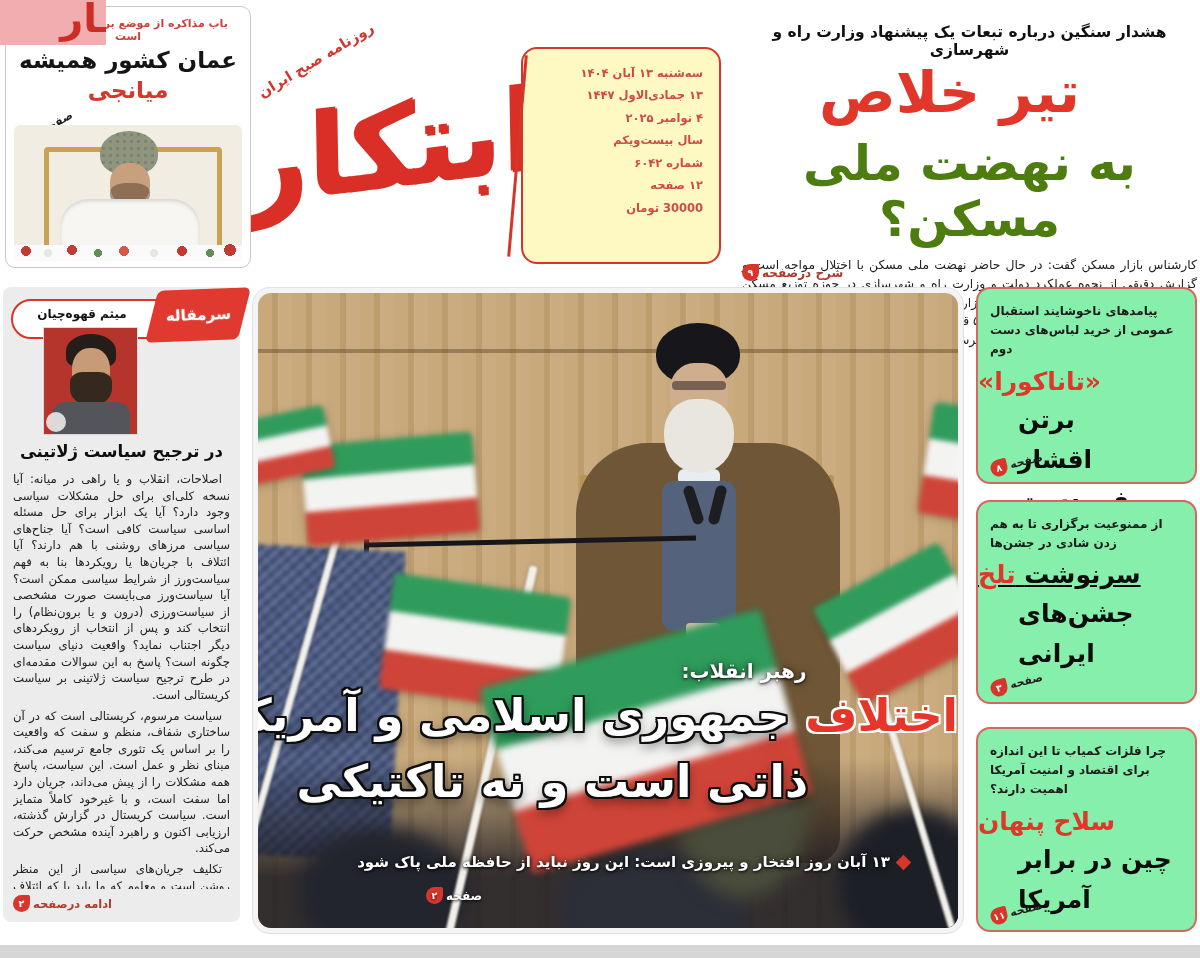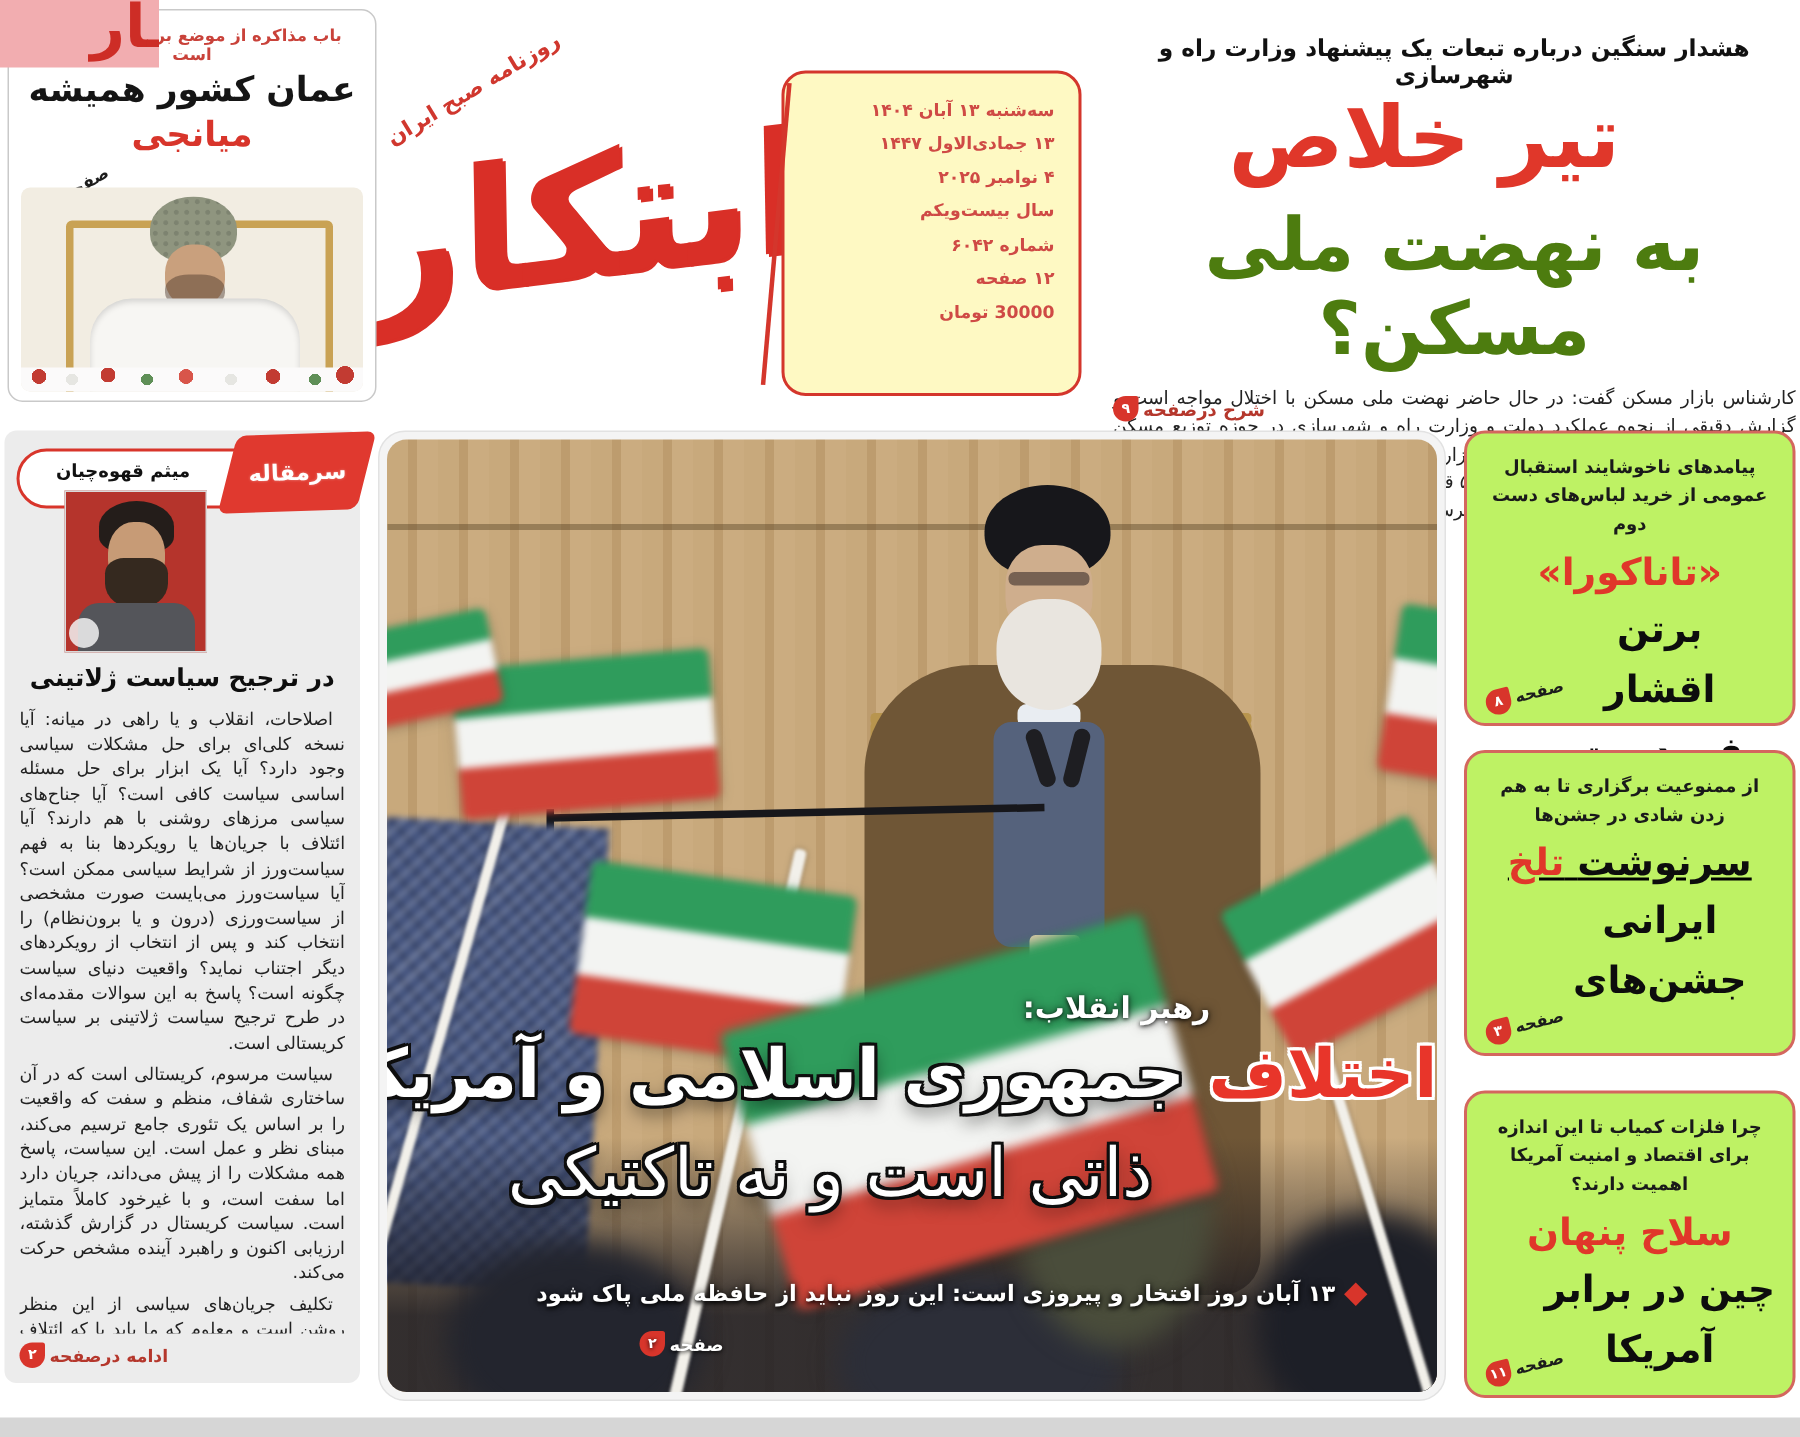--- a/index.html
+++ b/index.html
@@ -137,31 +137,31 @@
 
   .ov-kicker{left:260px;top:366px;width:452px;text-align:center;color:#fff;font-size:20px;font-weight:bold;
       text-shadow:0 1px 3px rgba(0,0,0,.9),0 0 8px rgba(0,0,0,.6);}
   .ov-line1{left:0;top:396px;width:100%;padding-right:0;padding-left:70px;box-sizing:border-box;
       text-align:center;font-size:45px;font-weight:bold;white-space:nowrap;}
   .ov-line1 .accent{color:#e8352a;
       text-shadow:2px 0 0 #fff,-2px 0 0 #fff,0 2px 0 #fff,0 -2px 0 #fff,2px 2px 0 #fff,-2px -2px 0 #fff,2px -2px 0 #fff,-2px 2px 0 #fff;}
   .ov-w{color:#fff;
       text-shadow:2px 0 0 #0e0e0e,-2px 0 0 #0e0e0e,0 2px 0 #0e0e0e,0 -2px 0 #0e0e0e,2px 2px 0 #0e0e0e,-2px -2px 0 #0e0e0e,2px -2px 0 #0e0e0e,-2px 2px 0 #0e0e0e,0 5px 12px rgba(0,0,0,.55);}
   .ov-line2{left:0;top:462px;width:100%;padding-right:150px;padding-left:40px;box-sizing:border-box;
-      text-align:center;font-size:45px;font-weight:normal;white-space:nowrap;}
+      text-align:center;font-size:45px;font-weight:bold;white-space:nowrap;}
   .ov-deck{left:0;top:560px;width:100%;padding-left:50px;box-sizing:border-box;display:flex;direction:rtl;
       justify-content:center;align-items:center;gap:8px;color:#fff;font-size:15px;font-weight:bold;
       text-shadow:0 1px 3px rgba(0,0,0,.95),0 0 6px rgba(0,0,0,.7);}
   .diamond{width:11px;height:11px;background:#d8352b;transform:rotate(45deg);flex:0 0 auto;}
   .ov-badge{left:168px;top:594px;color:#fff;font-size:12px;
       text-shadow:0 1px 3px rgba(0,0,0,.9);}
 
   
-  .rail{left:976px;width:221px;border:2px solid #d4675e;border-radius:14px;background:#bef264;
-      text-align:center;box-sizing:border-box;}
+  .rail{left:976px;width:221px;border:2px solid #d4675e;border-radius:14px;background:#86efac;
+      text-align:left;box-sizing:border-box;}
   .r1{top:287px;height:197px;}
   .r2{top:500px;height:204px;}
   .r3{top:727px;height:205px;}
   .rail-kicker{margin:13px 12px 4px;font-size:12px;font-weight:bold;color:#1a1a1a;line-height:1.6;}
   .rail-red{color:#e0372a;font-size:25px;font-weight:bold;line-height:1.45;}
   .rail-blk{color:#0d0d0d;font-size:25px;font-weight:bold;line-height:1.62;padding-left:40px;}
   .rail-mixed .blk{color:#0d0d0d;}
   .rail-mixed{font-size:25px;font-weight:bold;line-height:1.45;text-decoration:underline;}
   .rail-mixed .red{color:#e0372a;}
   .rail-badge{left:12px;bottom:10px;transform:rotate(-14deg);font-size:11px;}
@@ -317,22 +317,22 @@
         </span>
     </div>
   </section>
 
   <section class="abs rail r2">
     <div class="rail-kicker">از ممنوعیت برگزاری تا به هم زدن شادی در جشن‌ها</div>
     <div class="rail-mixed">
       <span class="blk">سرنوشت</span>
       <span class="red">تلخ</span>
     </div>
+    <div class="rail-blk">جشن‌های</div>
     <div class="rail-blk">ایرانی</div>
-    <div class="rail-blk">جشن‌های</div>
     <div class="abs badge rail-badge">
       <span>صفحه</span>
       <span class="pin">
           <i>۳</i>
         </span>
     </div>
   </section>
 
   <section class="abs rail r3">
     <div class="rail-kicker">چرا فلزات کمیاب تا این اندازه برای اقتصاد و امنیت آمریکا اهمیت دارند؟</div>

